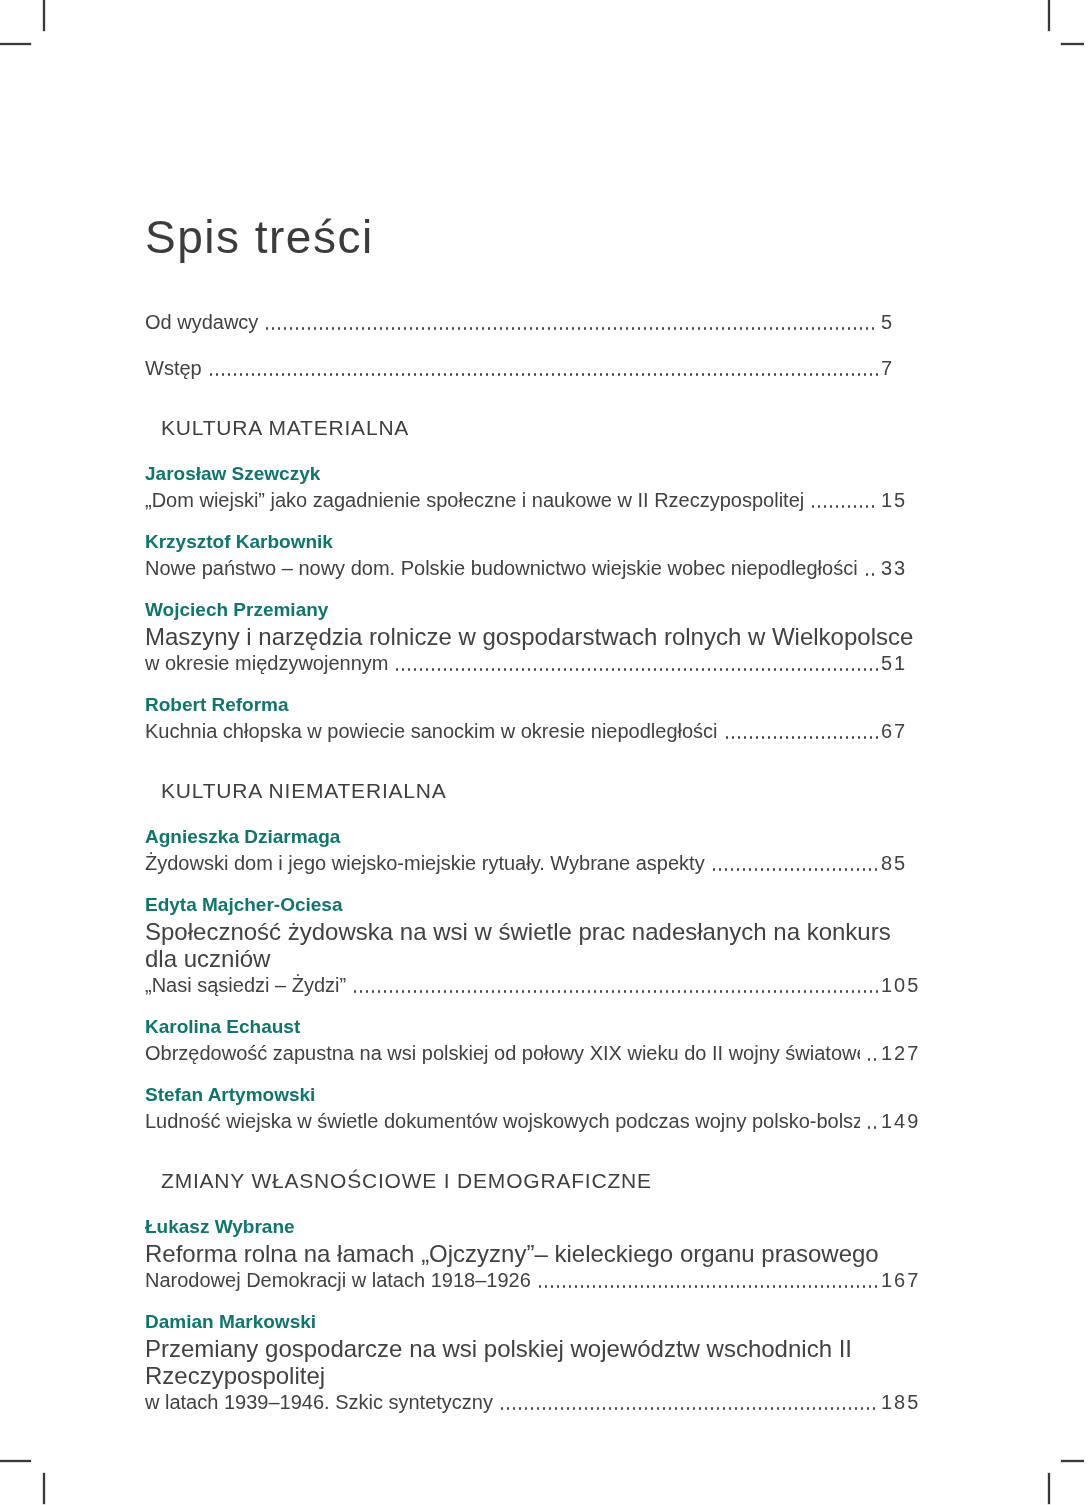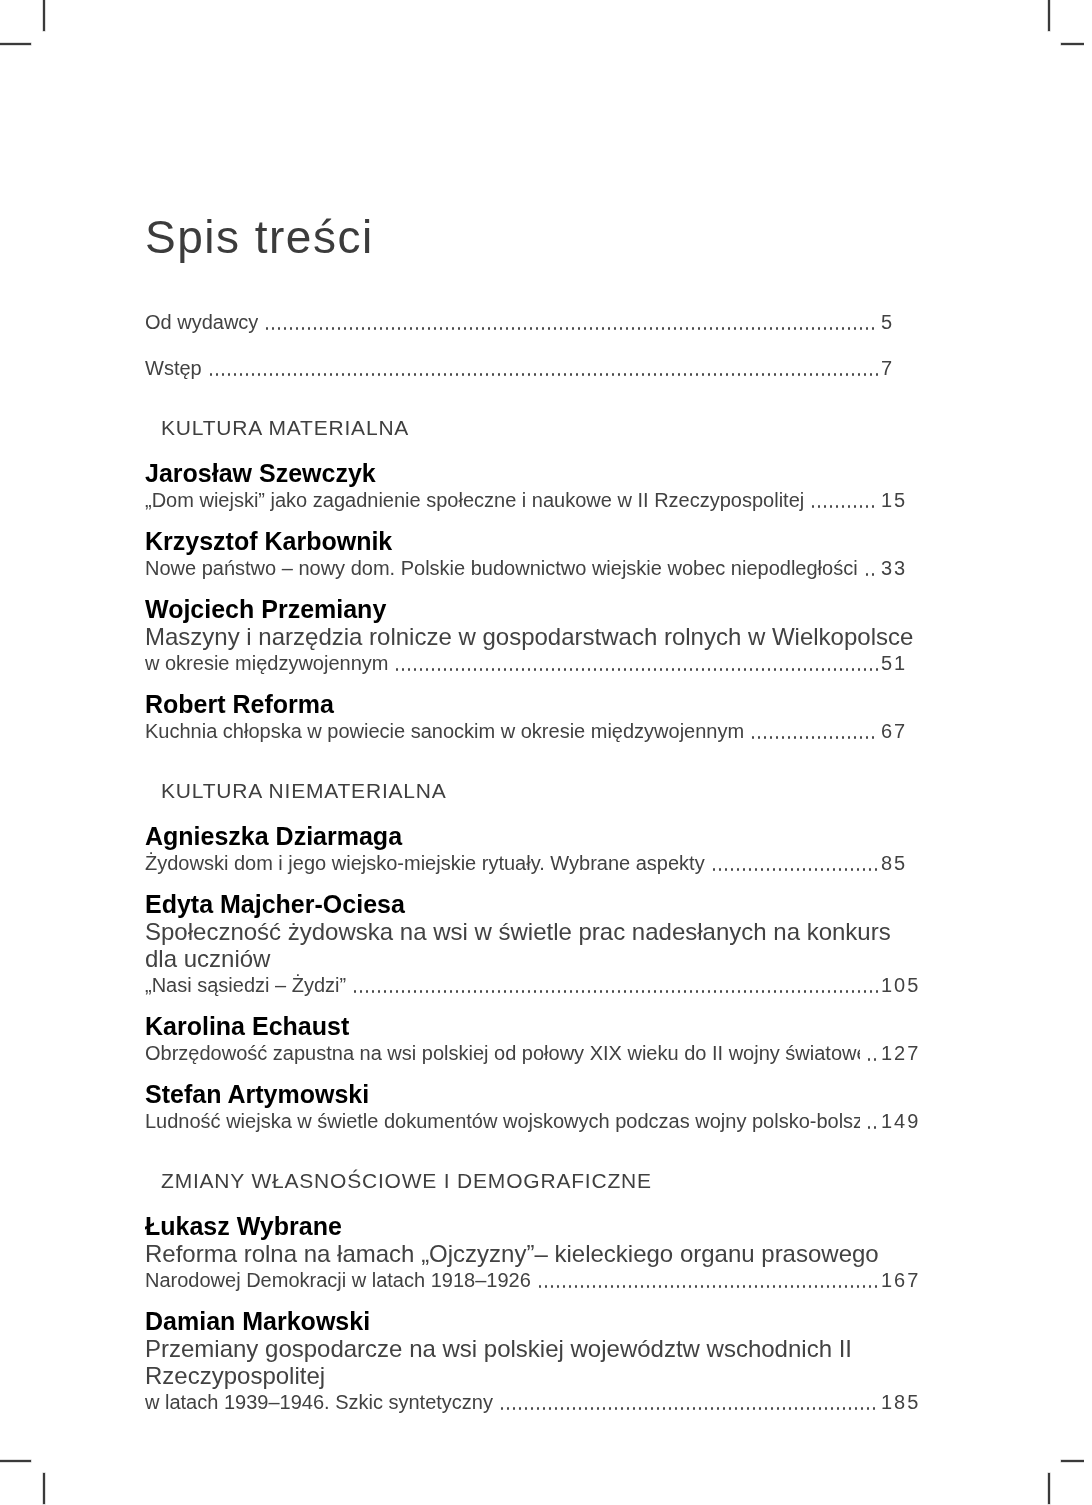--- a/index.html
+++ b/index.html
@@ -50,22 +50,22 @@
     font-weight: 400;
     letter-spacing: 0.8px;
     color: #3f3f3f;
     margin: 32px 0 19px 16px;
     line-height: 27px;
   }
 
   .entry { margin-bottom: 14px; }
   .author {
     font-weight: 700;
-    font-size: 25px;
-    color: #000000;
+    font-size: 19px;
+    color: #0f766e;
     line-height: 27px;
   }
   .tline {
     font-size: 24px;
     font-weight: 300;
     line-height: 27px;
     color: #424242;
   }
   .lead-row { display: flex; align-items: stretch; font-size: 20px; font-weight: 300; line-height: 27px; color: #424242; }
   .lead-row .t { flex: 0 1 auto; white-space: nowrap; overflow: hidden; }
@@ -143,21 +143,21 @@
         <div class="lead-row">
           <span class="t">w okresie międzywojennym</span>
           <span class="leader"></span>
           <span class="pg">51</span>
         </div>
       </div>
 
       <div class="entry">
         <div class="author">Robert Reforma</div>
         <div class="lead-row">
-          <span class="t">Kuchnia chłopska w powiecie sanockim w okresie międzywojennym</span>
+          <span class="t">Kuchnia chłopska w powiecie sanockim w okresie niepodległości</span>
           <span class="leader"></span>
           <span class="pg">67</span>
         </div>
       </div>
     </div>
 
     <div class="section">
       <div class="section-heading">KULTURA NIEMATERIALNA</div>
 
       <div class="entry">

